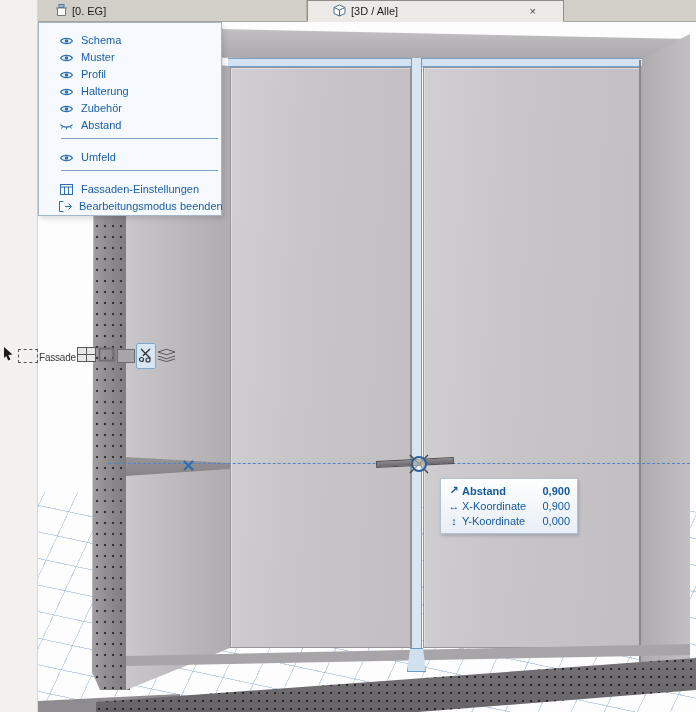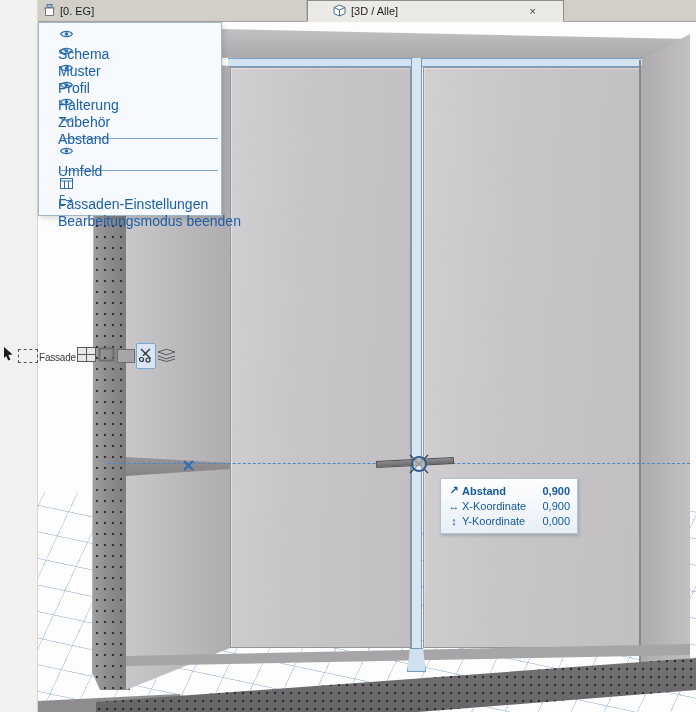--- a/index.html
+++ b/index.html
@@ -18,21 +18,21 @@
   .tb-btn.active { background:#d8e6f4; border:1px solid #7fa8cf; border-radius:2px; }
   .tb-label { font-size:10px; color:#3a3a3a; margin:7px 0 4px; letter-spacing:-0.2px; }
   .marquee-icon { width:18px; height:12px; border:1px dashed #555; }
   .fill-icon { width:16px; height:12px; background:#a7a5a7; border:1px solid #6f6d6f; }
 
   
   .tabbar { position:absolute; left:38px; top:0; right:0; height:22px; background:#d2cfc9;
     border-bottom:1px solid #a8a5a0; box-sizing:border-box; z-index:30; }
   .tab { position:absolute; top:0; height:22px; display:flex; align-items:center; gap:5px;
     font-size:11px; color:#1c1c1c; box-sizing:border-box; }
-  .tab-plan { left:0; width:269px; padding-left:5px; border-right:1px solid #b9b6b0; }
+  .tab-plan { left:0; width:269px; padding-left:17px; border-right:1px solid #b9b6b0; }
   .tab-3d { left:269px; width:257px; padding:0 25px; background:#eceae6;
     border:1px solid #908d88; border-bottom:1px solid #eceae6; z-index:31; }
   .tclose { margin-left:auto; font-size:11px; color:#444; padding:0 2px; cursor:default; }
 
   
   .viewport { position:absolute; left:38px; top:22px; width:658px; height:690px;
     overflow:hidden; background:#fdfdfd; }
   .grid { position:absolute; left:-60px; top:470px; width:800px; height:320px; z-index:0;
     background-image:
       repeating-linear-gradient(12deg,  rgba(125,160,200,.45) 0 1px, transparent 1px 26px),
@@ -94,22 +94,22 @@
   .trow { display:flex; align-items:center; height:15px; }
   .trow.b { font-weight:bold; }
   .tico { width:16px; text-align:center; font-size:11px; }
   .tlabel { flex:1; }
   .tval { }
 
   
   .menu { position:absolute; left:38px; top:22px; width:184px; background:#f6f9fd;
     border:1px solid #a3b7cb; box-shadow:2px 3px 5px rgba(0,0,0,.12); box-sizing:border-box;
     padding:6px 0 3px; z-index:50; }
-  .mi { display:flex; align-items:flex-start; height:17px; padding-left:19px; gap:7px;
-    font-size:14px; color:#1b5fa8; cursor:default; white-space:nowrap;flex-direction:column; }
+  .mi { display:flex; align-items:flex-end; height:17px; padding-left:19px; gap:7px;
+    font-size:11px; color:#1b5fa8; cursor:default; white-space:nowrap; }
   .mico { width:16px; display:flex; justify-content:center; align-items:center; }
   .msep { border-top:1px solid #7fa3c9; margin:7px 3px 7px 22px; }
 </style>
 </head>
 <body>
 
 <div class="app">
 
   <aside class="toolbar">
     <div class="tb-grip"></div>

